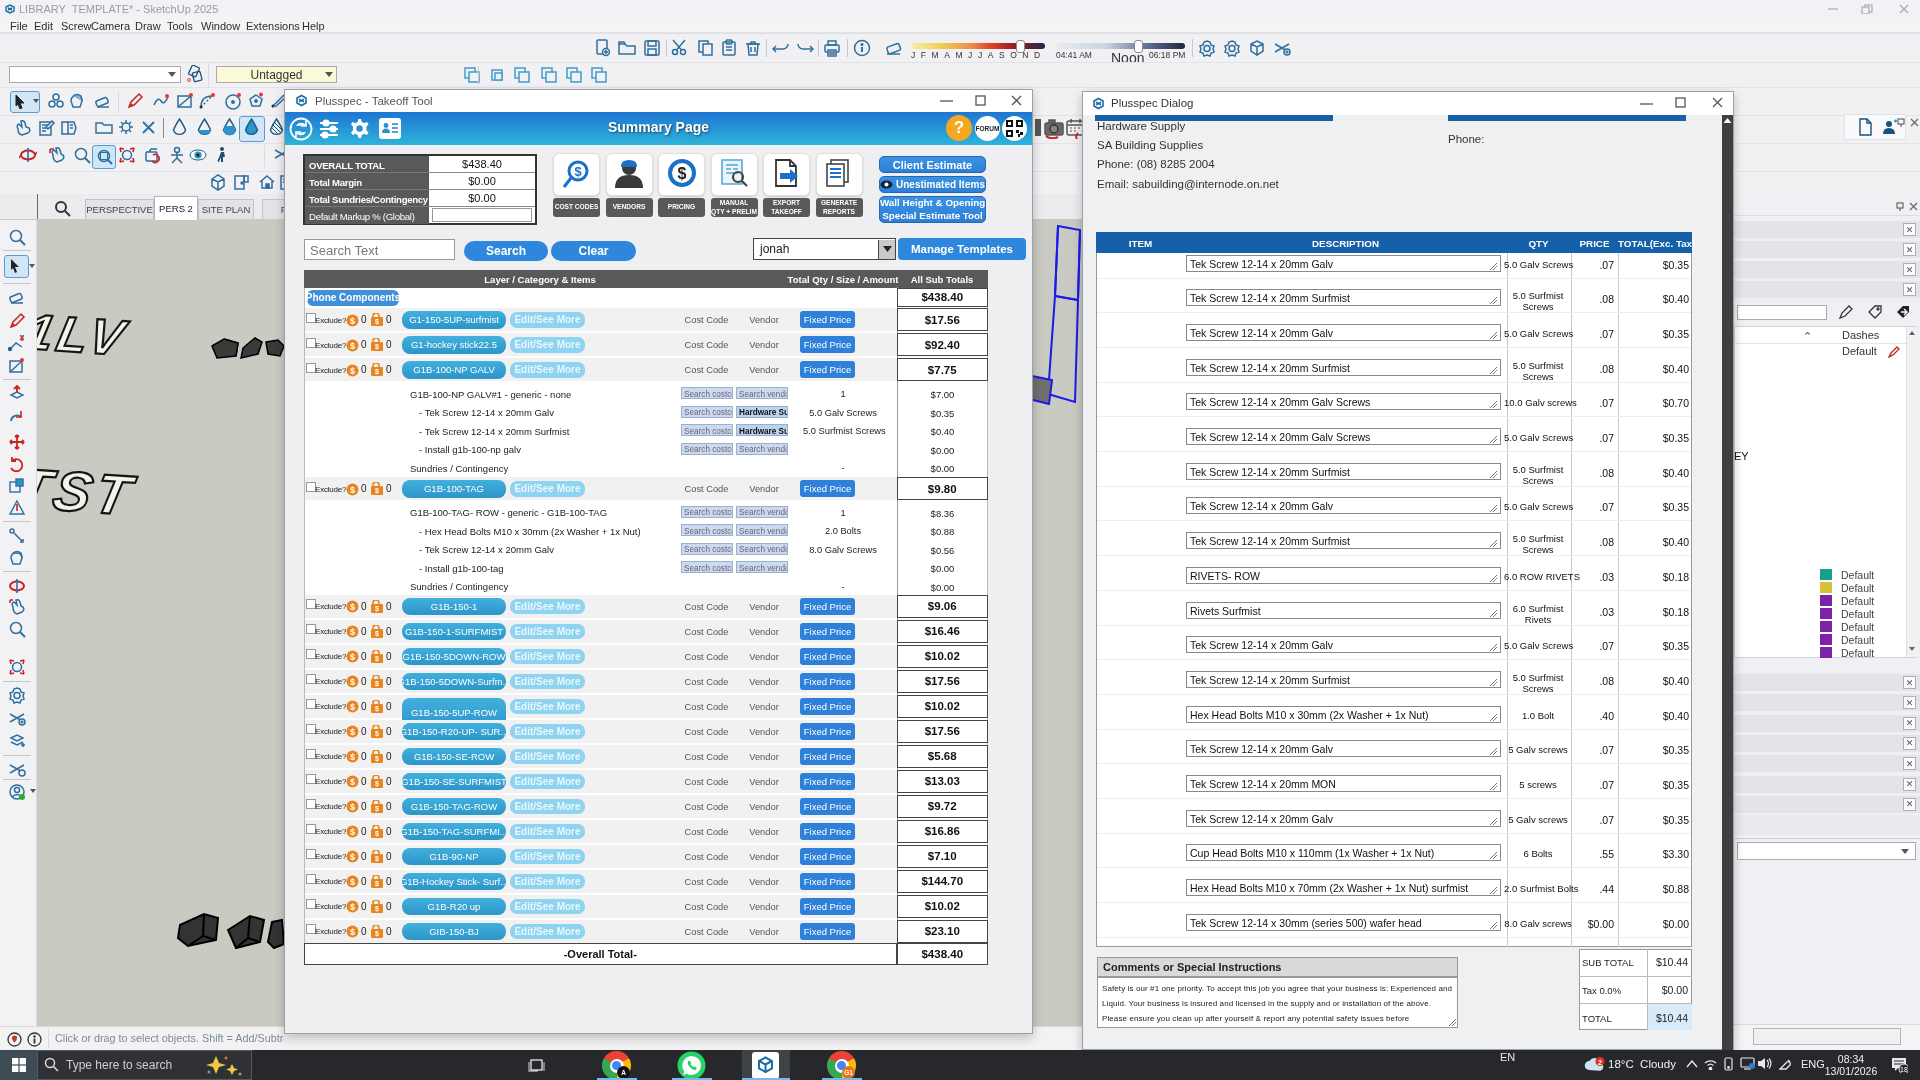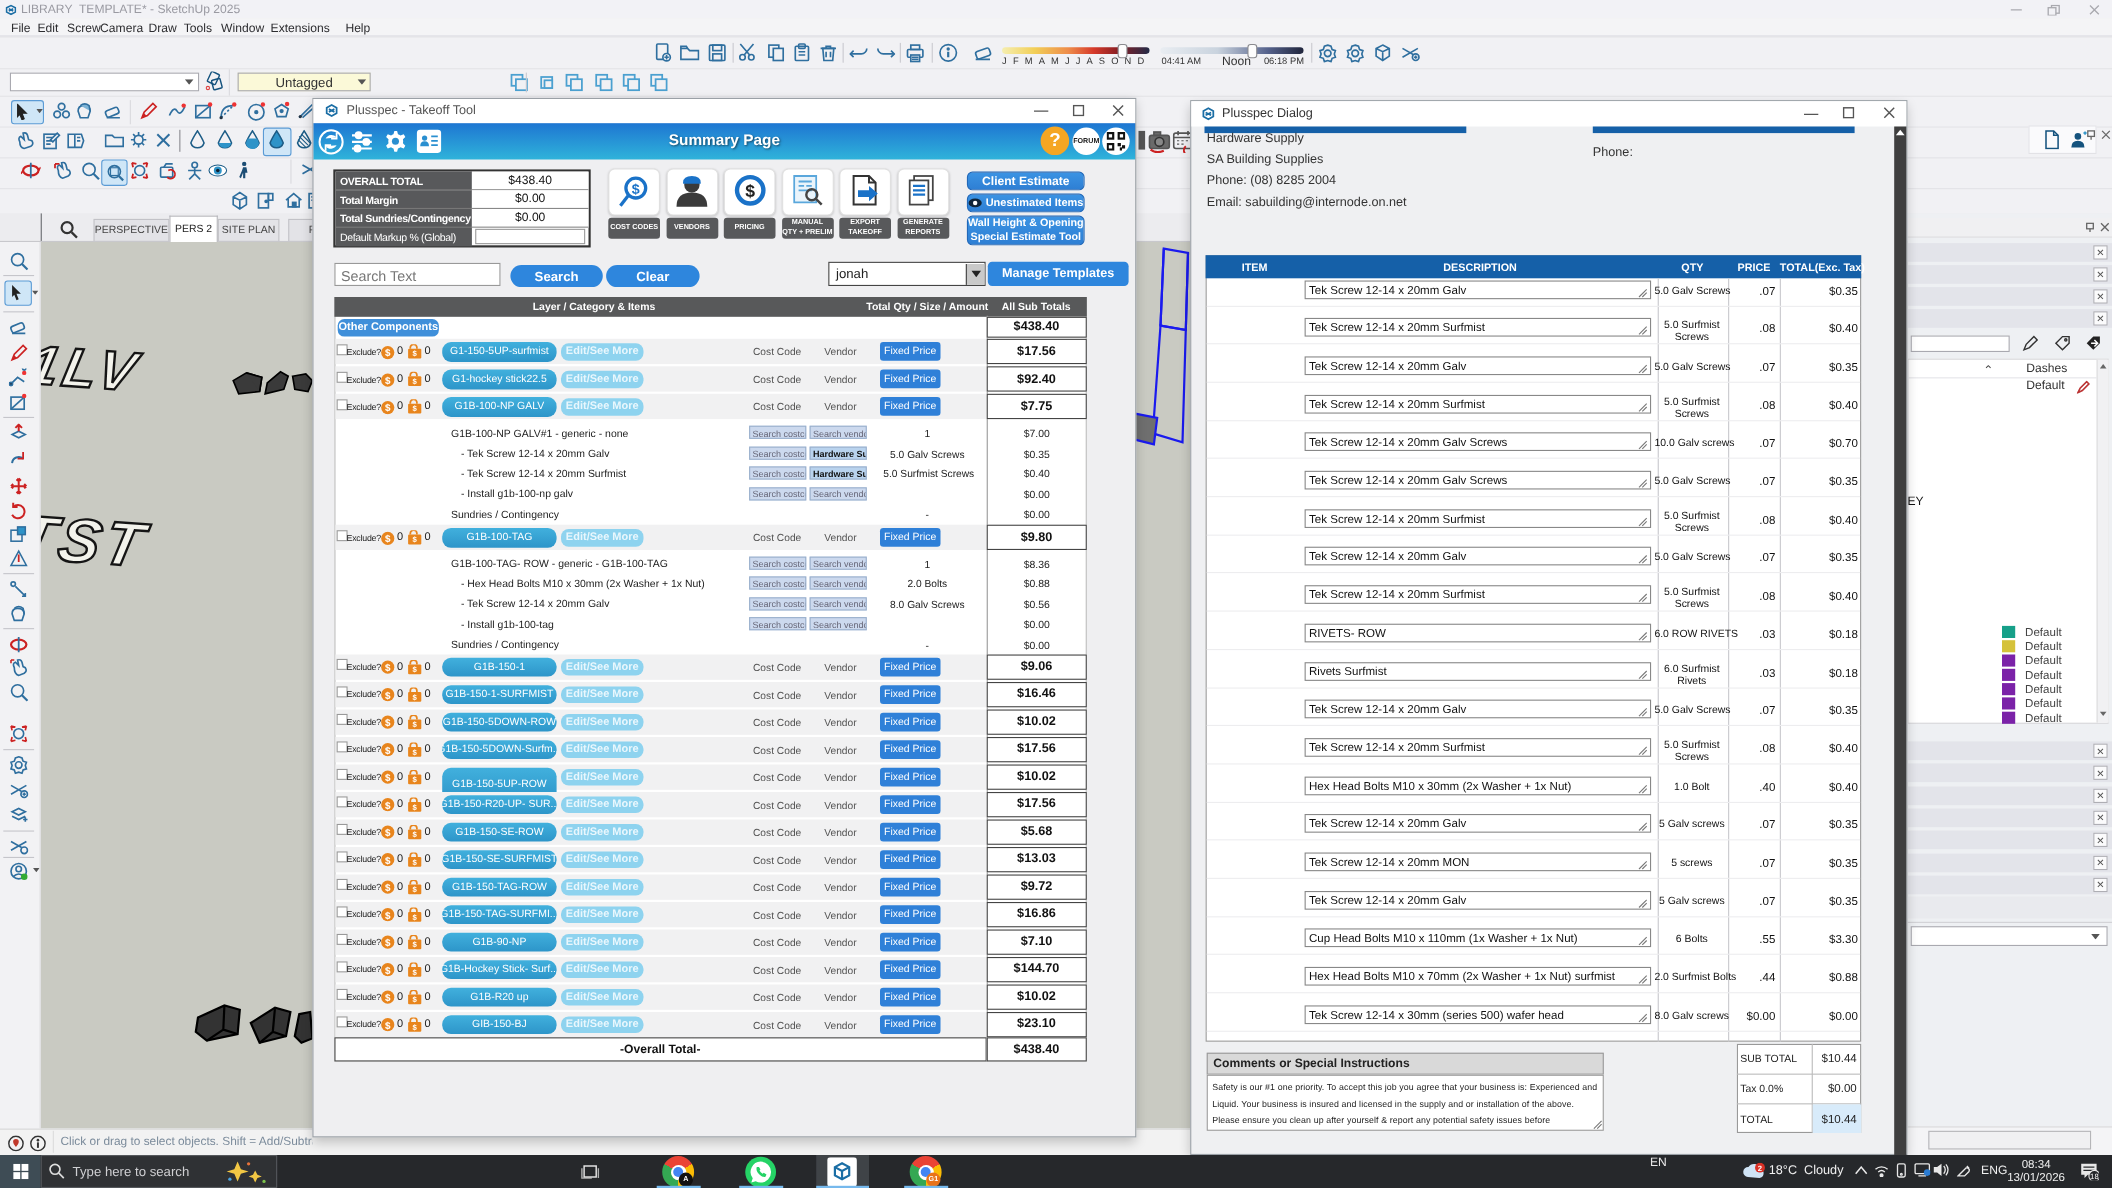--- a/index.html
+++ b/index.html
@@ -25,21 +25,21 @@
   </svg>
 <div class="ab" style="left:0px;top:17px;width:1920px;height:16px;background:#f4f4f6;border-bottom:1px solid #e2e2e6;"></div>
 <div class="ab" style="left:10px;top:20px;font-size:11px;color:#2d2d30;">File</div>
 <div class="ab" style="left:34px;top:20px;font-size:11px;color:#2d2d30;">Edit</div>
 <div class="ab" style="left:61px;top:20px;font-size:11px;color:#2d2d30;">Screw</div>
 <div class="ab" style="left:91px;top:20px;font-size:11px;color:#2d2d30;">Camera</div>
 <div class="ab" style="left:135px;top:20px;font-size:11px;color:#2d2d30;">Draw</div>
 <div class="ab" style="left:167px;top:20px;font-size:11px;color:#2d2d30;">Tools</div>
 <div class="ab" style="left:201px;top:20px;font-size:11px;color:#2d2d30;">Window</div>
 <div class="ab" style="left:246px;top:20px;font-size:11px;color:#2d2d30;">Extensions</div>
-<div class="ab" style="left:302px;top:20px;font-size:11px;color:#2d2d30;margin-left:12px;">Help</div>
+<div class="ab" style="left:302px;top:20px;font-size:11px;color:#2d2d30;">Help</div>
 <div class="ab" style="left:0px;top:33px;width:1920px;height:161px;background:#f1f1f4;"></div>
 <div class="ab" style="left:0px;top:33px;width:1920px;height:1px;background:#e0e0e4;"></div>
 <svg class="ab" style="left:594px;top:39px;" width="18" height="18" viewBox="0 0 18 18">
     <g fill="none" stroke="#2f6f9f" stroke-width="1.5">
       <rect x="3" y="1" width="10" height="14" rx="1"></rect>
       <circle cx="12" cy="13" r="3.4" fill="#f1f1f4"></circle>
       <path d="M12 11v4M10 13h4"></path>
     </g>
   </svg>
 <svg class="ab" style="left:618px;top:39px;" width="18" height="18" viewBox="0 0 18 18">
@@ -116,21 +116,21 @@
     <g fill="none" stroke="#2f6f9f" stroke-width="1.5">
       <rect x="2" y="6" width="13" height="7" rx="2" transform="rotate(-20 9 9)"></rect>
       <path d="M2 15h13"></path>
     </g>
   </svg>
 <div class="ab" style="left:911px;top:43px;width:134px;height:6px;background:linear-gradient(90deg,#f5eeb0,#f2cf57 22%,#ee8c4a 45%,#d63a2a 62%,#8c1f23 78%,#232a47 100%);border-radius:3px;"></div>
 <div class="ab" style="left:911px;top:50px;font-size:8.5px;color:#333;letter-spacing:1.6px;width:136px;">J&nbsp;F&nbsp;M&nbsp;A&nbsp;M&nbsp;J&nbsp;J&nbsp;A&nbsp;S&nbsp;O&nbsp;N&nbsp;D</div>
 <div class="ab" style="left:1016px;top:40px;width:9px;height:13px;background:#fdfdfd;border:1px solid #8a8a8f;border-radius:3px;"></div>
 <div class="ab" style="left:1055px;top:43px;width:130px;height:6px;background:linear-gradient(90deg,#e9edf2,#c9d3de 40%,#55628c 75%,#20253c 100%);border-radius:3px;"></div>
 <div class="ab" style="left:1056px;top:50px;font-size:8.5px;color:#333;">04:41 AM</div>
-<div class="ab" style="left:1111px;top:50px;font-size:11px;color:#333;">Noon</div>
+<div class="ab" style="left:1111px;top:50px;font-size:14px;color:#333;">Noon</div>
 <div class="ab" style="left:1149px;top:50px;font-size:8.5px;color:#333;">06:18 PM</div>
 <div class="ab" style="left:1134px;top:40px;width:9px;height:13px;background:#fdfdfd;border:1px solid #8a8a8f;border-radius:3px;"></div>
 <div class="ab" style="left:1192px;top:39px;width:1px;height:18px;background:#c9c9cf;"></div>
 <svg class="ab" style="left:1198px;top:39px;" width="18" height="18" viewBox="0 0 18 18">
     <g fill="none" stroke="#2f6f9f" stroke-width="1.5">
       <path d="M9 2 L12 3 L13 6 L16 7 L15 10 L16 13 L13 14 L12 17 L9 16 L6 17 L5 14 L2 13 L3 10 L2 7 L5 6 L6 3 Z"></path>
       <circle cx="9" cy="9.5" r="3"></circle>
     </g>
   </svg>
 <svg class="ab" style="left:1223px;top:39px;" width="18" height="18" viewBox="0 0 18 18">
@@ -993,21 +993,21 @@
 <div class="ab" style="left:898px;top:238px;width:128px;height:22px;background:#2e86dd;border-radius:4px;">
     <div class="ctr" style="width:100%;height:100%;font-size:11.5px;font-weight:bold;color:#fff;">Manage Templates</div>
   </div>
 <div class="ab" style="left:304px;top:270px;width:683.5px;height:695px;background:#fff;border:1px solid #bbb;"></div>
 <div class="ab" style="left:304px;top:270px;width:683.5px;height:17.5px;background:#58595a;"></div>
 <div class="ab" style="left:450px;top:274px;font-size:9.5px;font-weight:bold;color:#fff;width:180px;text-align:center;">Layer / Category &amp; Items</div>
 <div class="ab" style="left:783px;top:274px;font-size:9.5px;font-weight:bold;color:#fff;width:120px;text-align:center;">Total Qty / Size / Amount</div>
 <div class="ab" style="left:897px;top:274px;font-size:9.5px;font-weight:bold;color:#fff;width:90px;text-align:center;">All Sub Totals</div>
 <div class="ab" style="left:896.5px;top:287px;width:1px;height:678px;background:#999;"></div>
 <div class="ab" style="left:307px;top:289.5px;width:92px;height:16.5px;background:#3f8fda;border-radius:6px;">
-    <div class="ctr" style="width:100%;height:100%;font-size:10px;font-weight:bold;color:#fff;white-space:nowrap;">Other Components</div>
+    <div class="ctr" style="width:100%;height:100%;font-size:10px;font-weight:bold;color:#fff;white-space:nowrap;">Phone Components</div>
   </div>
 <div class="ab" style="left:897px;top:288px;width:90.5px;height:18.5px;background:#fff;border:1.5px solid #444;">
     <div class="ctr" style="width:100%;height:100%;font-size:11.5px;font-weight:bold;color:#111;">$438.40</div>
   </div>
 <div class="ab" style="left:304.5px;top:308px;width:592px;height:23px;background:#f1f1f2;"></div>
 <div class="ab" style="left:305.5px;top:312.5px;width:10px;height:10px;background:#fff;border:1px solid #999;"></div>
 <div class="ab" style="left:315px;top:315.5px;font-size:8px;color:#222;letter-spacing:-0.2px;">Exclude?</div>
 <svg class="ab" style="left:346px;top:313.5px;" width="13" height="13" viewBox="0 0 13 13">
     <circle cx="6.5" cy="6.5" r="6" fill="#e8851d"></circle>
     <text x="6.5" y="10" font-size="9" font-weight="bold" fill="#fff" text-anchor="middle" font-family="Liberation Sans">$</text>

